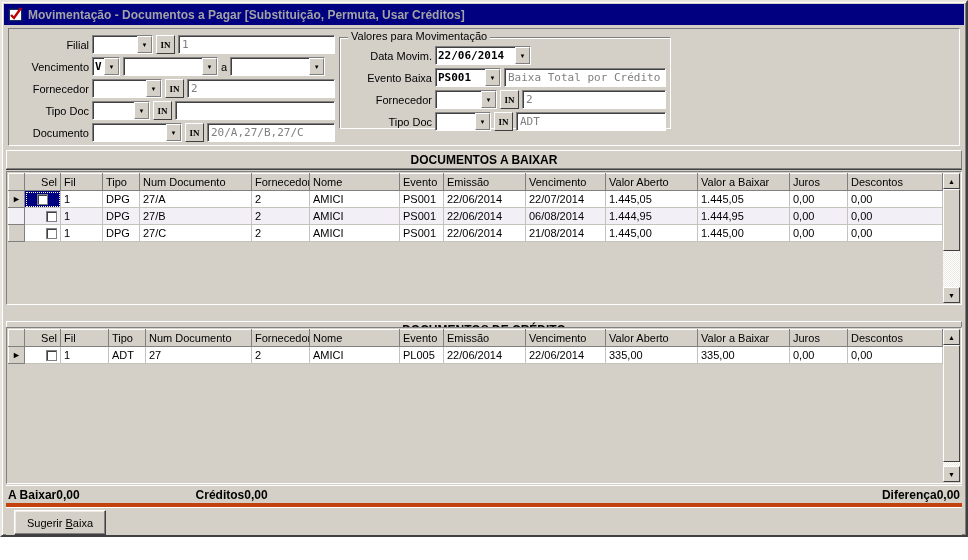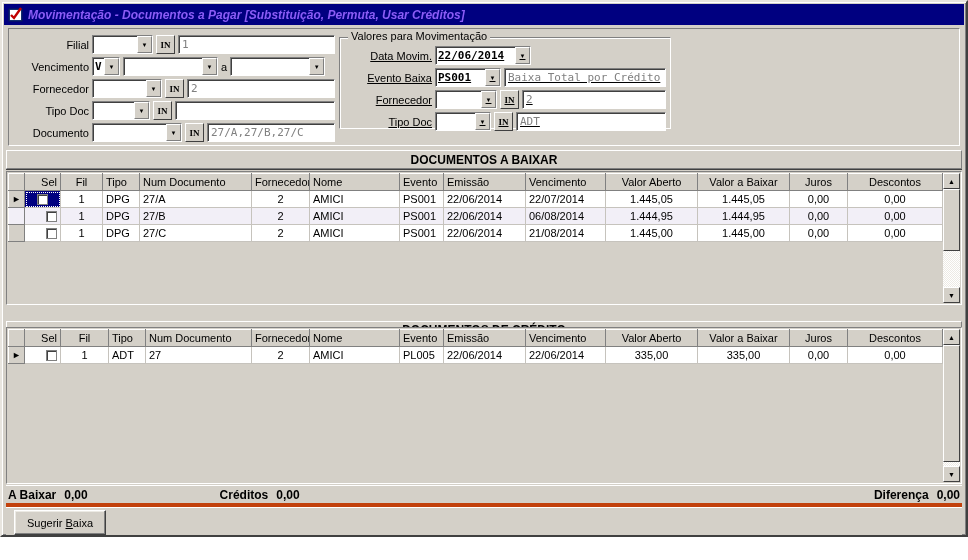--- a/index.html
+++ b/index.html
@@ -1,21 +1,21 @@
 <!DOCTYPE html>
 <html><head>
 <meta charset="utf-8">
 <style>
   * { margin:0; padding:0; box-sizing:border-box; }
   html,body { width:968px; height:560px; background:#fff; font-family:"Liberation Sans", sans-serif; }
   .window { position:absolute; left:0; top:0; width:968px; height:537px; background:#D4D0C8;
             border:2px solid; border-color:#E8E5DF #404040 #404040 #E8E5DF; box-shadow:inset 1px 1px 0 #fff, inset -1px -1px 0 #808080; }
   .titlebar { position:absolute; left:2px; top:2px; right:2px; height:21px; background:#000080;
               display:flex; align-items:center; padding:0 4px; gap:4px; }
-  .titlebar .ttl { color:#8b5cf6; font-weight:bold; font-size:12px; white-space:nowrap;font-style:italic; }
+  .titlebar .ttl { color:#a3a3a3; font-weight:bold; font-size:12px; white-space:nowrap; }
   .client { position:absolute; left:4px; top:24px; right:4px; bottom:4px; }
 
   
   .top-panel { position:absolute; left:2px; top:2px; right:2px; height:118px; background:#D4D0C8;
                border:1px solid; border-color:#808080 #fff #fff #808080; }
   .leftform { position:absolute; left:4px; top:6px; width:322px; }
   .frow { display:flex; align-items:center; height:19px; margin-bottom:3px; gap:3px; }
   .flabel { width:76px; text-align:right; font-size:11px; color:#000; flex:0 0 auto; }
   .input { height:19px; background:#fff; border:1px solid; border-color:#808080 #fff #fff #808080;
            box-shadow:inset 1px 1px 0 #404040; display:flex; align-items:center; padding:0 3px; font-size:11px; overflow:hidden; }
@@ -24,55 +24,55 @@
   .combo { height:19px; background:#fff; border:1px solid; border-color:#808080 #fff #fff #808080;
            box-shadow:inset 1px 1px 0 #404040; display:flex; align-items:stretch; flex:0 0 auto; }
   .combo-val { flex:1; display:flex; align-items:center; padding:0 2px; overflow:hidden; white-space:nowrap; }
   .combo-btn { width:15px; background:#D4D0C8; border:1px solid; border-color:#fff #808080 #808080 #fff;
                display:flex; align-items:center; justify-content:center; font-size:6px; color:#000; flex:0 0 auto; }
   .btn-in { width:19px; height:19px; background:#D4D0C8; border:1px solid; border-color:#fff #404040 #404040 #fff;
             font-weight:bold; font-size:9px; font-family:"Liberation Serif", serif; display:flex; align-items:center; justify-content:center; flex:0 0 auto; }
   .groupbox { position:absolute; left:330px; top:8px; width:332px; height:92px;
               border:1px solid; border-color:#808080 #fff #fff #808080; box-shadow:1px 1px 0 #fff inset; }
   .legend { position:absolute; top:-8px; left:8px; background:#D4D0C8; padding:0 3px; font-size:11px; }
-  .gform { position:absolute; left:2px; top:8px; right:4px;text-decoration:underline; }
+  .gform { position:absolute; left:2px; top:8px; right:4px; }
   .gform .flabel { width:90px; }
 
   
   .section-bar { position:absolute; left:0; right:0; height:19px; background:#D4D0C8;
                  border:1px solid; border-color:#fff #808080 #808080 #fff; box-shadow:0 1px 0 #404040;
                  display:flex; align-items:center; justify-content:center; font-weight:bold; font-size:12px;text-align:right; }
 
   
   .gridbox { position:absolute; left:0; right:0; background:#D4D0C8; border:1px solid; border-color:#808080 #fff #fff #808080; }
   .gridtable { position:absolute; left:1px; top:1px; right:18px; border-collapse:collapse; table-layout:fixed; width:calc(100% - 19px); font-size:11px; }
   .gridtable th { background:#D4D0C8; border:1px solid; border-color:#fff #808080 #808080 #fff; font-weight:normal;
                   height:17px; padding:0 3px; white-space:nowrap; overflow:hidden; text-align:left; }
   .gridtable td { background:#fff; border-right:1px solid #C6C3BD; border-bottom:1px solid #C6C3BD; height:17px;
                   padding:0 3px; white-space:nowrap; overflow:hidden; }
   .gridtable tr.alt td { background:#F2EFF7; }
   .gridtable .ind { background:#D4D0C8; border:1px solid; border-color:#fff #808080 #808080 #fff; text-align:center; padding:0; font-size:8px; }
-  .gridtable .num, .gridtable th.num { text-align:center;margin-left:12px; }
+  .gridtable .num, .gridtable th.num { text-align:left;margin-left:12px; }
   .gridtable .ctr { text-align:right; }
   .chk { display:inline-block; width:11px; height:11px; background:#fff; border:1px solid #808080; box-shadow:inset 1px 1px 0 #404040; vertical-align:middle; }
   td.selfocus { background:#000080 !important; outline:1px dotted #fff; outline-offset:-2px; text-align:center; }
   .rowptr { font-size:9px; line-height:1; }
 
   
   .vscroll { position:absolute; right:1px; top:1px; bottom:1px; width:17px; background:#EDEAE4;
              background-image:linear-gradient(45deg,#fff 25%,transparent 25%,transparent 75%,#fff 75%),linear-gradient(45deg,#fff 25%,transparent 25%,transparent 75%,#fff 75%);
              background-size:2px 2px; background-position:0 0,1px 1px; }
   .sbtn { position:absolute; left:0; width:17px; height:16px; background:#D4D0C8; border:1px solid; border-color:#fff #404040 #404040 #fff;
           display:flex; align-items:center; justify-content:center; font-size:7px; color:#000; }
   .sbtn.top { top:0; } .sbtn.bottom { bottom:0; }
   .sthumb { position:absolute; left:0; width:17px; background:#D4D0C8; border:1px solid; border-color:#fff #404040 #404040 #fff; }
 
   
   .totals { position:absolute; left:0; right:0; height:18px; background:#D4D0C8; border-top:1px solid #fff;
-            display:flex; align-items:center; font-weight:bold; font-size:12px; gap:8px; padding:0 2px;text-align:center; }
+            display:flex; align-items:center; font-weight:bold; font-size:12px; padding:0 2px;text-align:center; }
   .btnbar { position:absolute; left:0; right:0; height:32px; background:#D4D0C8; border-top:4px solid #c2410c; box-shadow:inset 0 1px 0 #fff; }
   .push { position:absolute; left:8px; top:3px; width:92px; height:25px; background:#D4D0C8;
           border:1px solid; border-color:#fff #404040 #404040 #fff; box-shadow:inset -1px -1px 0 #808080, inset 1px 1px 0 #ECEAE4;
           font-size:11px; font-family:"Liberation Sans", sans-serif; }
   .accel { text-decoration:underline; }
 </style>
 </head>
 <body>
 
 <div class="window">
@@ -146,21 +146,21 @@
         </div>
         <div class="frow">
           <span class="flabel">Documento</span>
           <div class="combo" style="width:90px">
             <span class="combo-val"></span>
             <span class="combo-btn">
                 <span>▼</span>
               </span>
           </div>
           <div class="btn-in">IN</div>
-          <div class="input mono-gray" style="flex:1">27/A,27/B,27/C</div>
+          <div class="input mono-gray" style="flex:1">20/A,27/B,27/C</div>
         </div>
       </div>
 
       <div class="groupbox">
         <span class="legend">Valores para Movimentação</span>
         <div class="gform">
           <div class="frow">
             <span class="flabel">Data Movim.</span>
             <div class="combo" style="width:96px">
               <span class="combo-val mono-black">22/06/2014</span>

